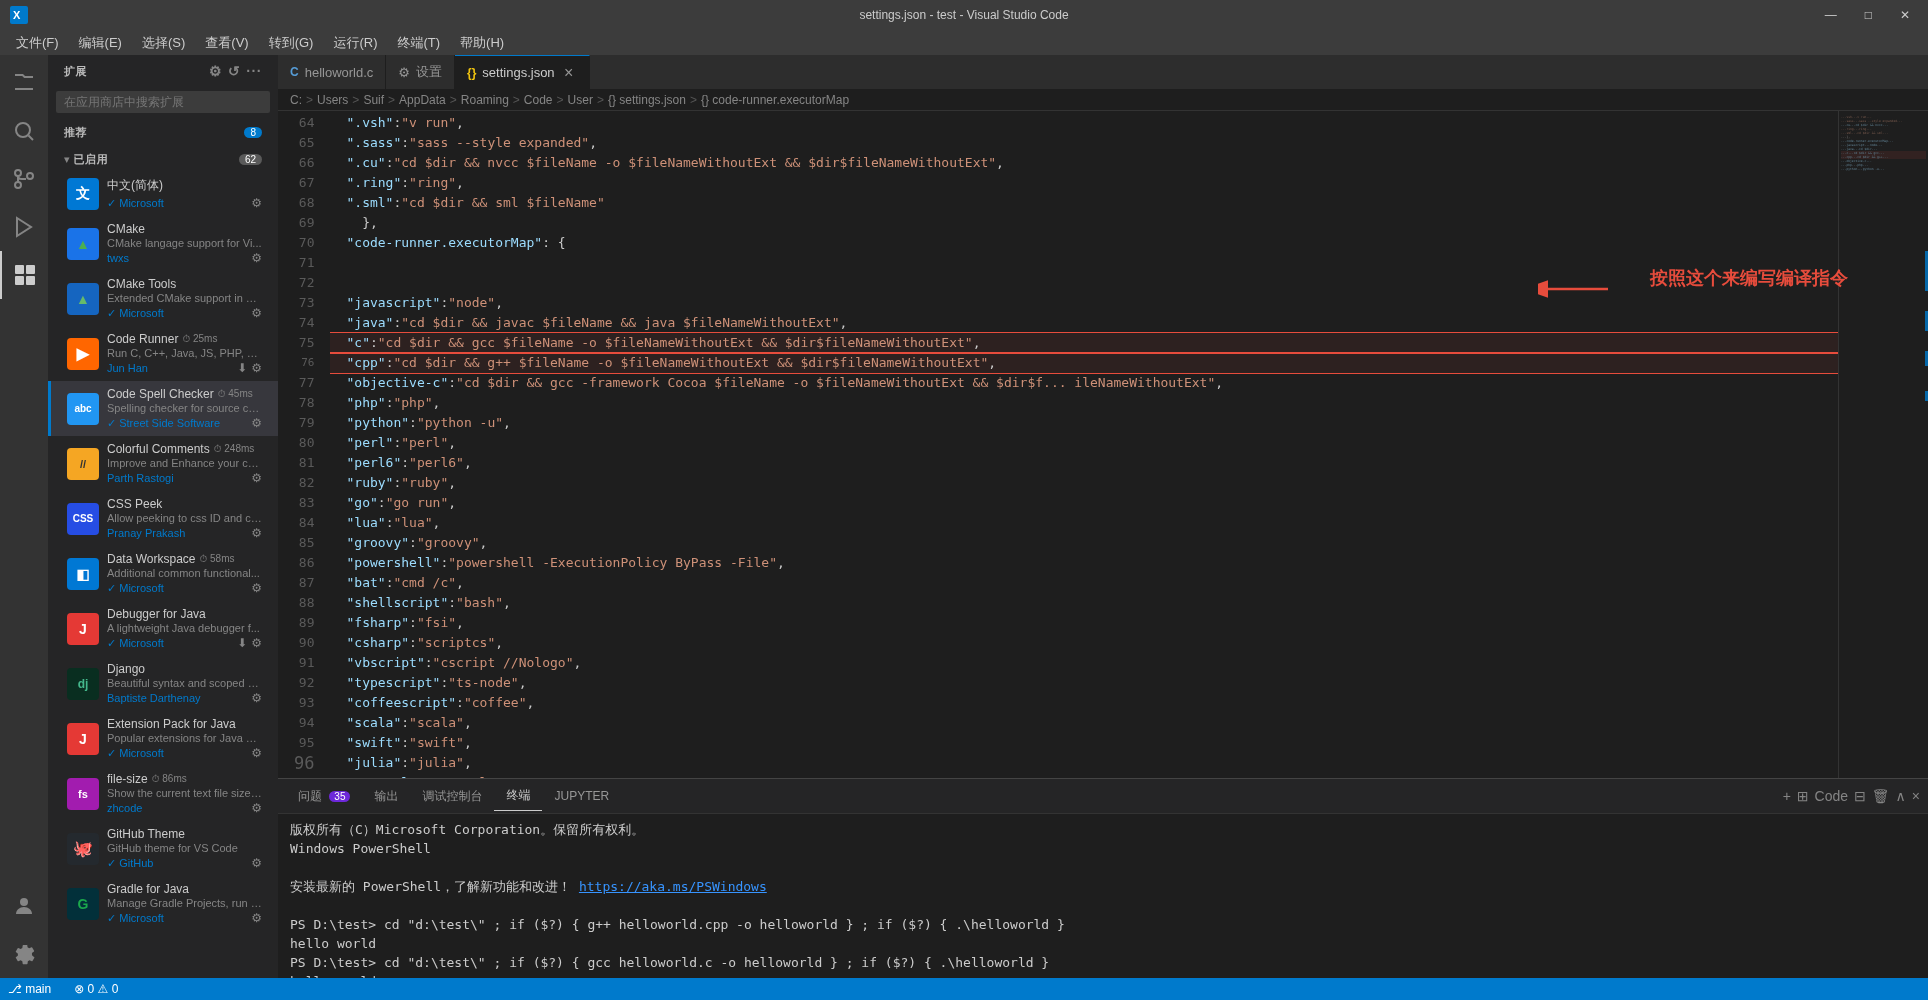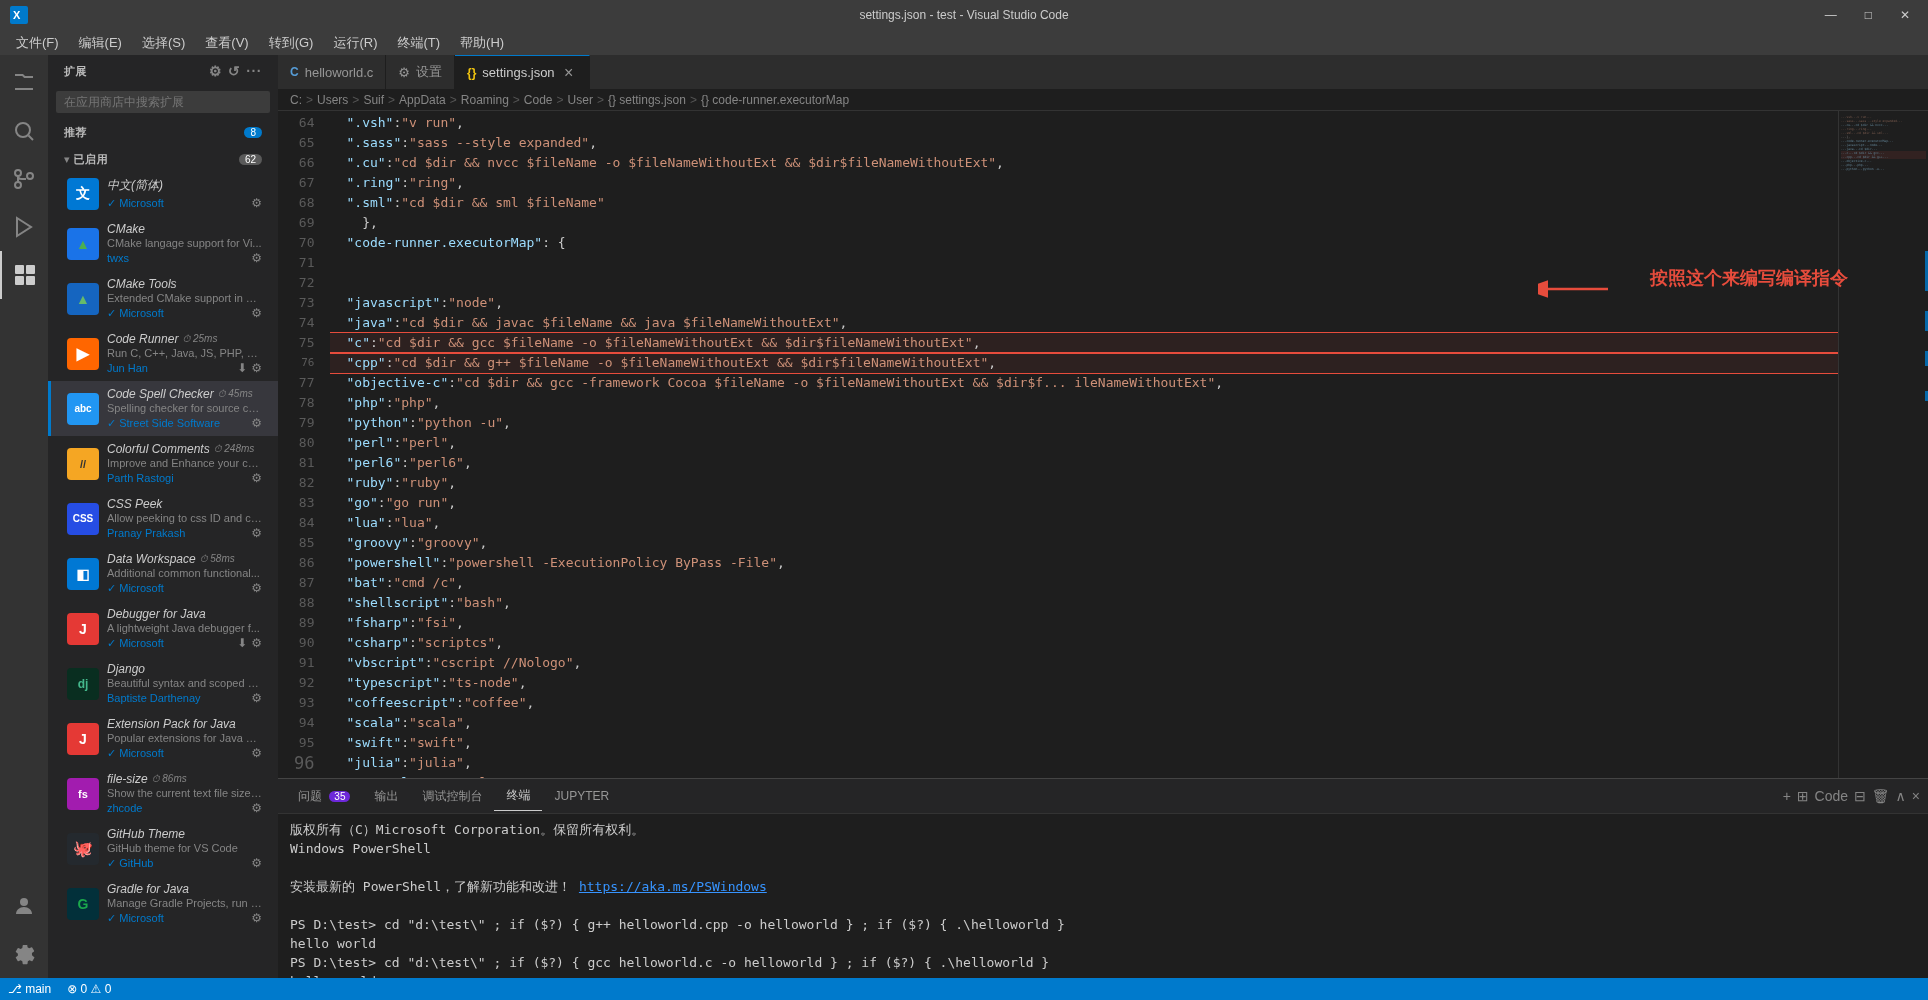--- a/index.html
+++ b/index.html
@@ -34,21 +34,21 @@
     
     .ext-section-header { padding: 4px 16px; font-size: 11px; color: #bbb; cursor: pointer; display: flex; align-items: center; justify-content: space-between; }
     .ext-badge { background: #007acc; color: white; border-radius: 10px; padding: 0 6px; font-size: 10px; }
     .ext-badge.gray { background: #5a5a5a; }
 
     
     .ext-item { padding: 6px 16px 6px 16px; cursor: pointer; border-left: 3px solid transparent; }
     .ext-item.active { border-left-color: #007acc; background: #37373d; }
     .ext-item-header { display: flex; align-items: center; gap: 8px; }
     .ext-item-info { flex: 1; min-width: 0; }
-    .ext-item-title { font-size: 12px; color: #cccccc; white-space: nowrap; overflow: hidden; text-overflow: ellipsis; display: flex; align-items: center; gap: 4px; font-style: italic; }
+    .ext-item-title { font-size: 12px; color: #cccccc; white-space: nowrap; overflow: hidden; text-overflow: ellipsis; display: flex; align-items: center; gap: 4px; }
     .ext-item-desc { font-size: 11px; color: #858585; white-space: nowrap; overflow: hidden; text-overflow: ellipsis; margin-top: 1px; }
     .ext-item-footer { display: flex; align-items: center; justify-content: space-between; margin-top: 2px; }
     .ext-item-publisher { font-size: 11px; color: #007acc; display: flex; align-items: center; gap: 3px; }
     .ext-item-actions { display: flex; gap: 4px; color: #858585; font-size: 12px; }
 
     
     .editor-area { flex: 1; display: flex; flex-direction: column; overflow: hidden; }
 
     
     .tabs-bar { background: #2d2d2d; display: flex; align-items: center; height: 35px; flex-shrink: 0; border-bottom: 1px solid #1e1e1e; }
@@ -80,21 +80,21 @@
     .terminal-content .link { color: #3794ff; text-decoration: underline; cursor: pointer; }
 
     
     .minimap { width: 90px; background: #1e1e1e; border-left: 1px solid #333; flex-shrink: 0; overflow: hidden; }
 
     
     ::-webkit-scrollbar { width: 8px; height: 8px; }
     ::-webkit-scrollbar-track { background: #1e1e1e; }
     ::-webkit-scrollbar-thumb { background: #424242; border-radius: 4px; }
 
-    .status-bar { background: #007acc; height: 22px; display: flex; align-items: center; padding: 0 8px; font-size: 12px; color: white; flex-shrink: 0; gap: 16px; }
+    .status-bar { background: #007acc; height: 22px; display: flex; align-items: center; padding: 0 8px; font-size: 12px; color: white; flex-shrink: 0; gap: 23px; }
 
     .ext-section-label { font-size: 11px; font-weight: 700; color: #bbb; letter-spacing: 0.05em; flex: 1; }
 
     .cms-icon { width: 32px; height: 32px; border-radius: 4px; display: flex; align-items: center; justify-content: center; font-size: 14px; font-weight: bold; }
   </style>
 </head>
 <body>
 
 <div class="title-bar">
   <div class="title-bar-left">

